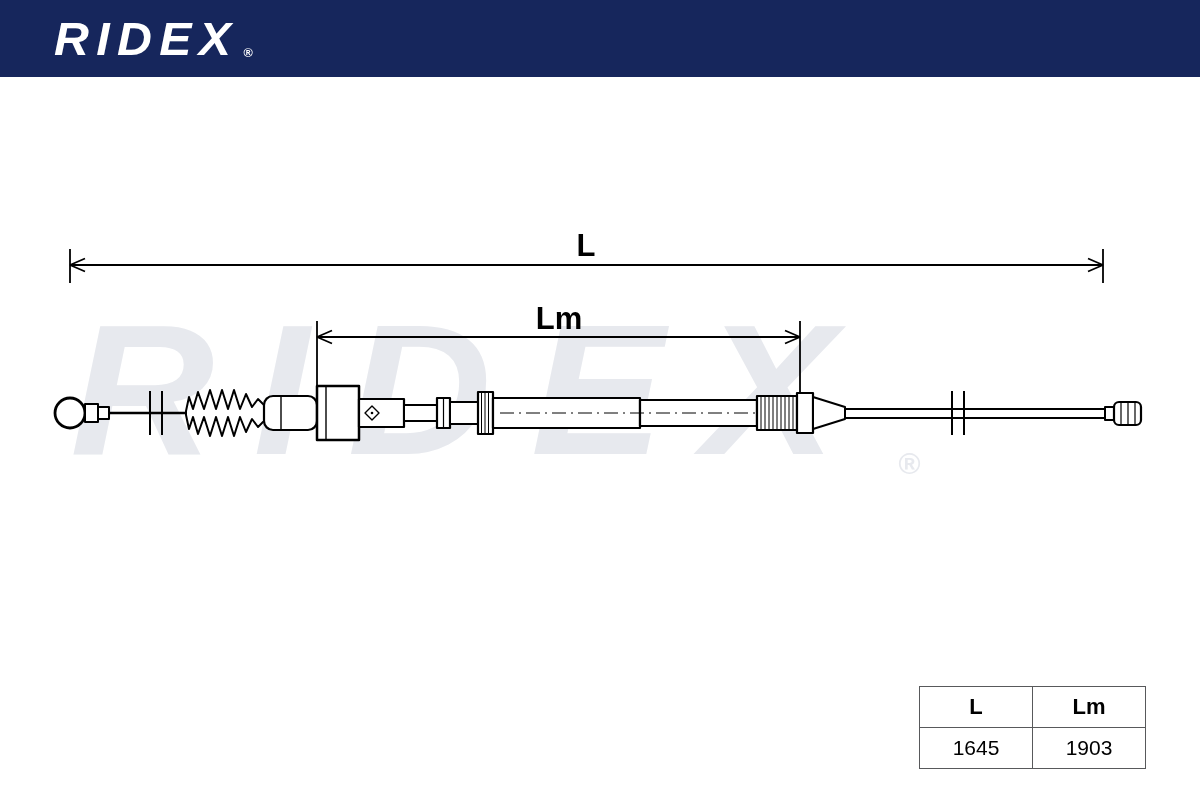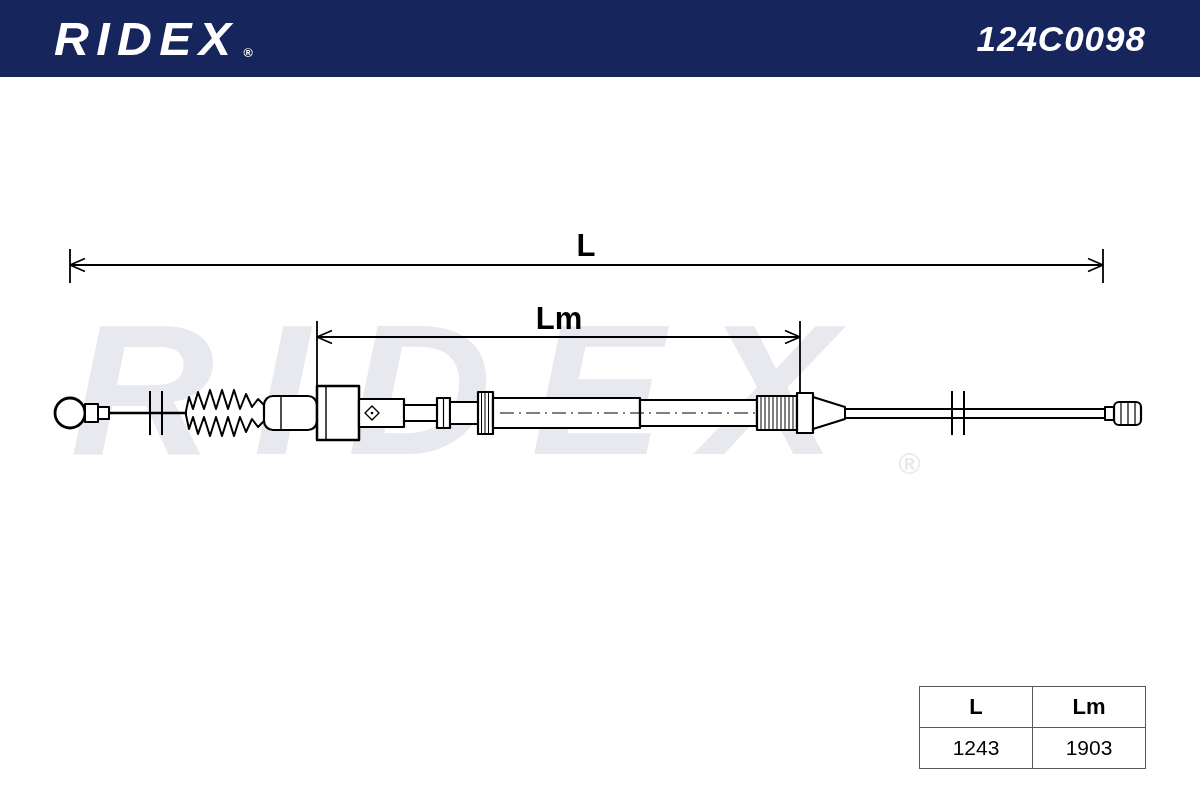--- a/index.html
+++ b/index.html
@@ -121,21 +121,20 @@
   }
 </style>
 </head>
 <body>
 
 <div class="header">
   <div class="logo">
     <span>RIDEX</span>
     <span class="logo-reg">®</span>
   </div>
-  <div class="part-number">124C0098</div>
 </div>
 
 <div class="watermark">RIDEX</div>
 <div class="watermark-reg">®</div>
 
 <svg class="diagram" viewBox="0 0 1200 800">
 
   <g stroke="#000" stroke-width="1.8" fill="none">
     <line x1="70" y1="265" x2="1103" y2="265"></line>
     <line x1="70" y1="249" x2="70" y2="283"></line>
@@ -222,17 +221,17 @@
   </g>
 </svg>
 
 <table class="spec-table">
   <tbody>
     <tr>
       <td class="h">L</td>
       <td class="h">Lm</td>
     </tr>
     <tr>
-      <td>1243</td>
+      <td>1645</td>
       <td>1903</td>
     </tr>
   </tbody>
 </table>
 
 </body></html>

